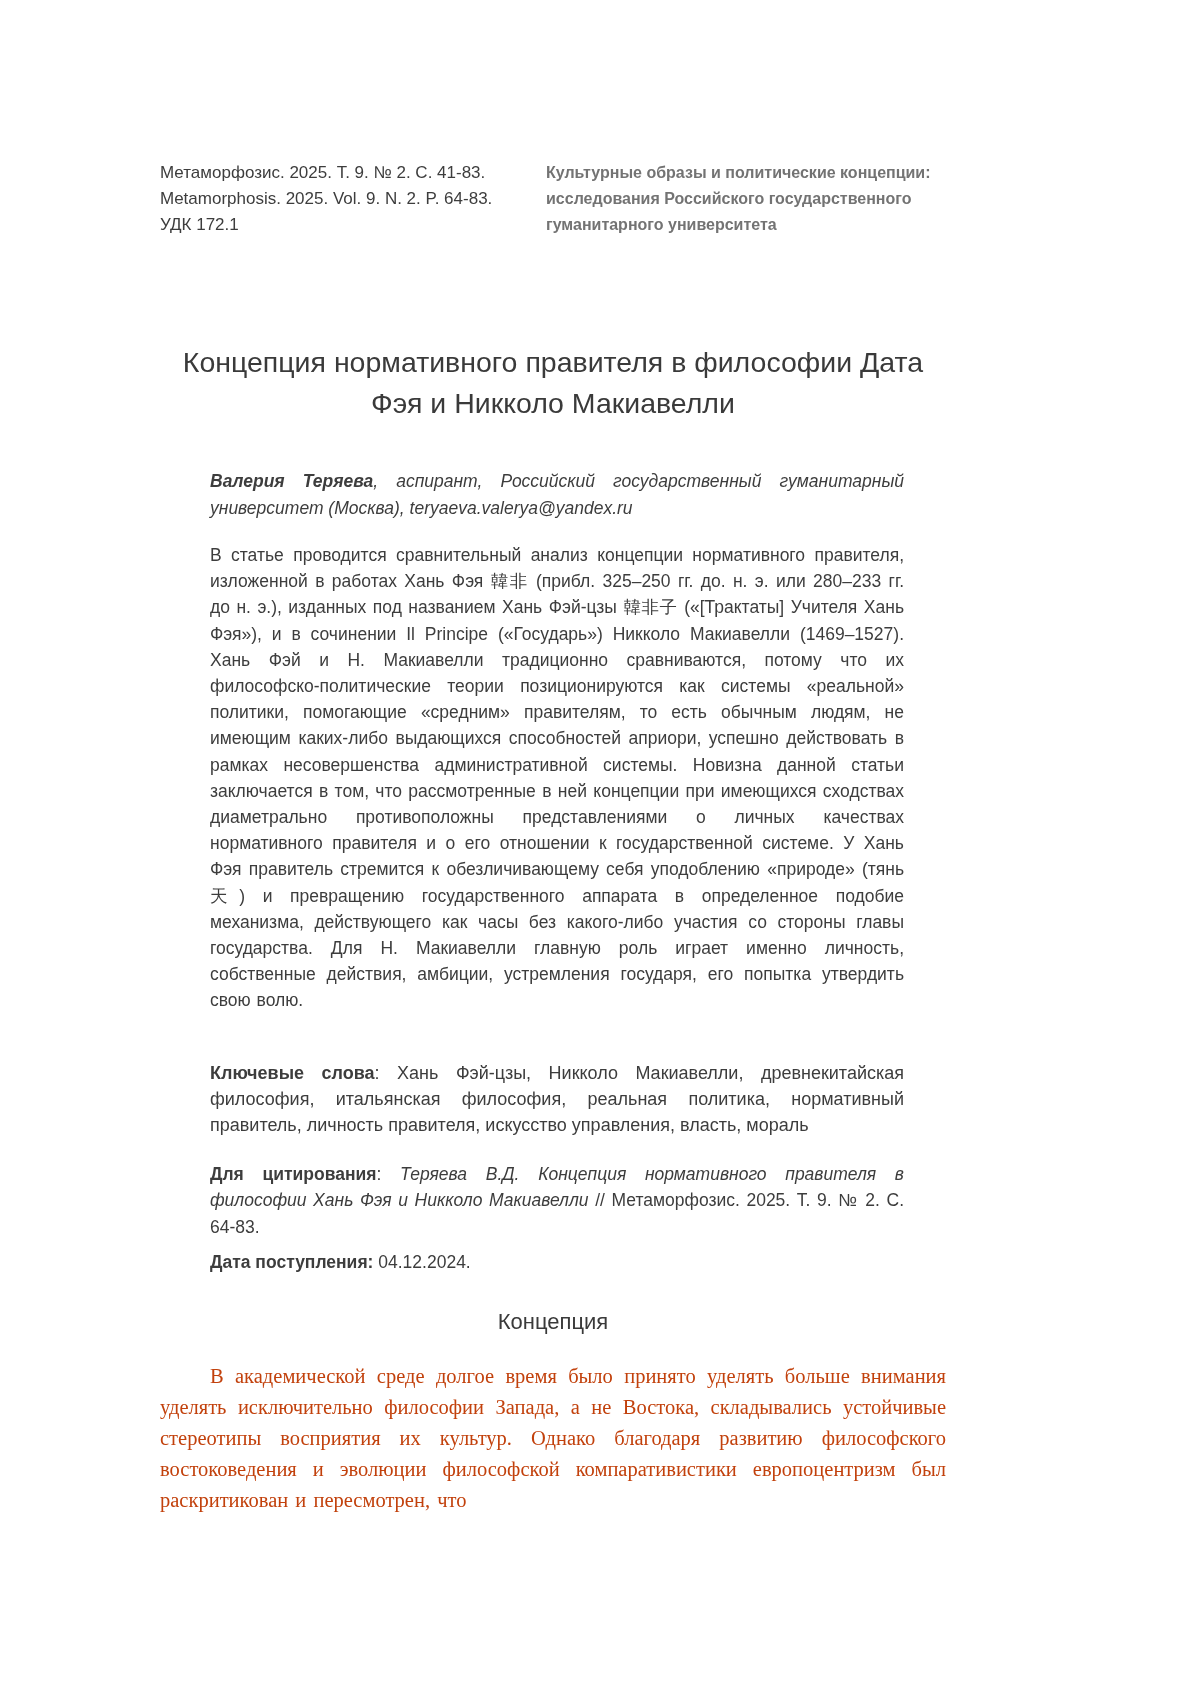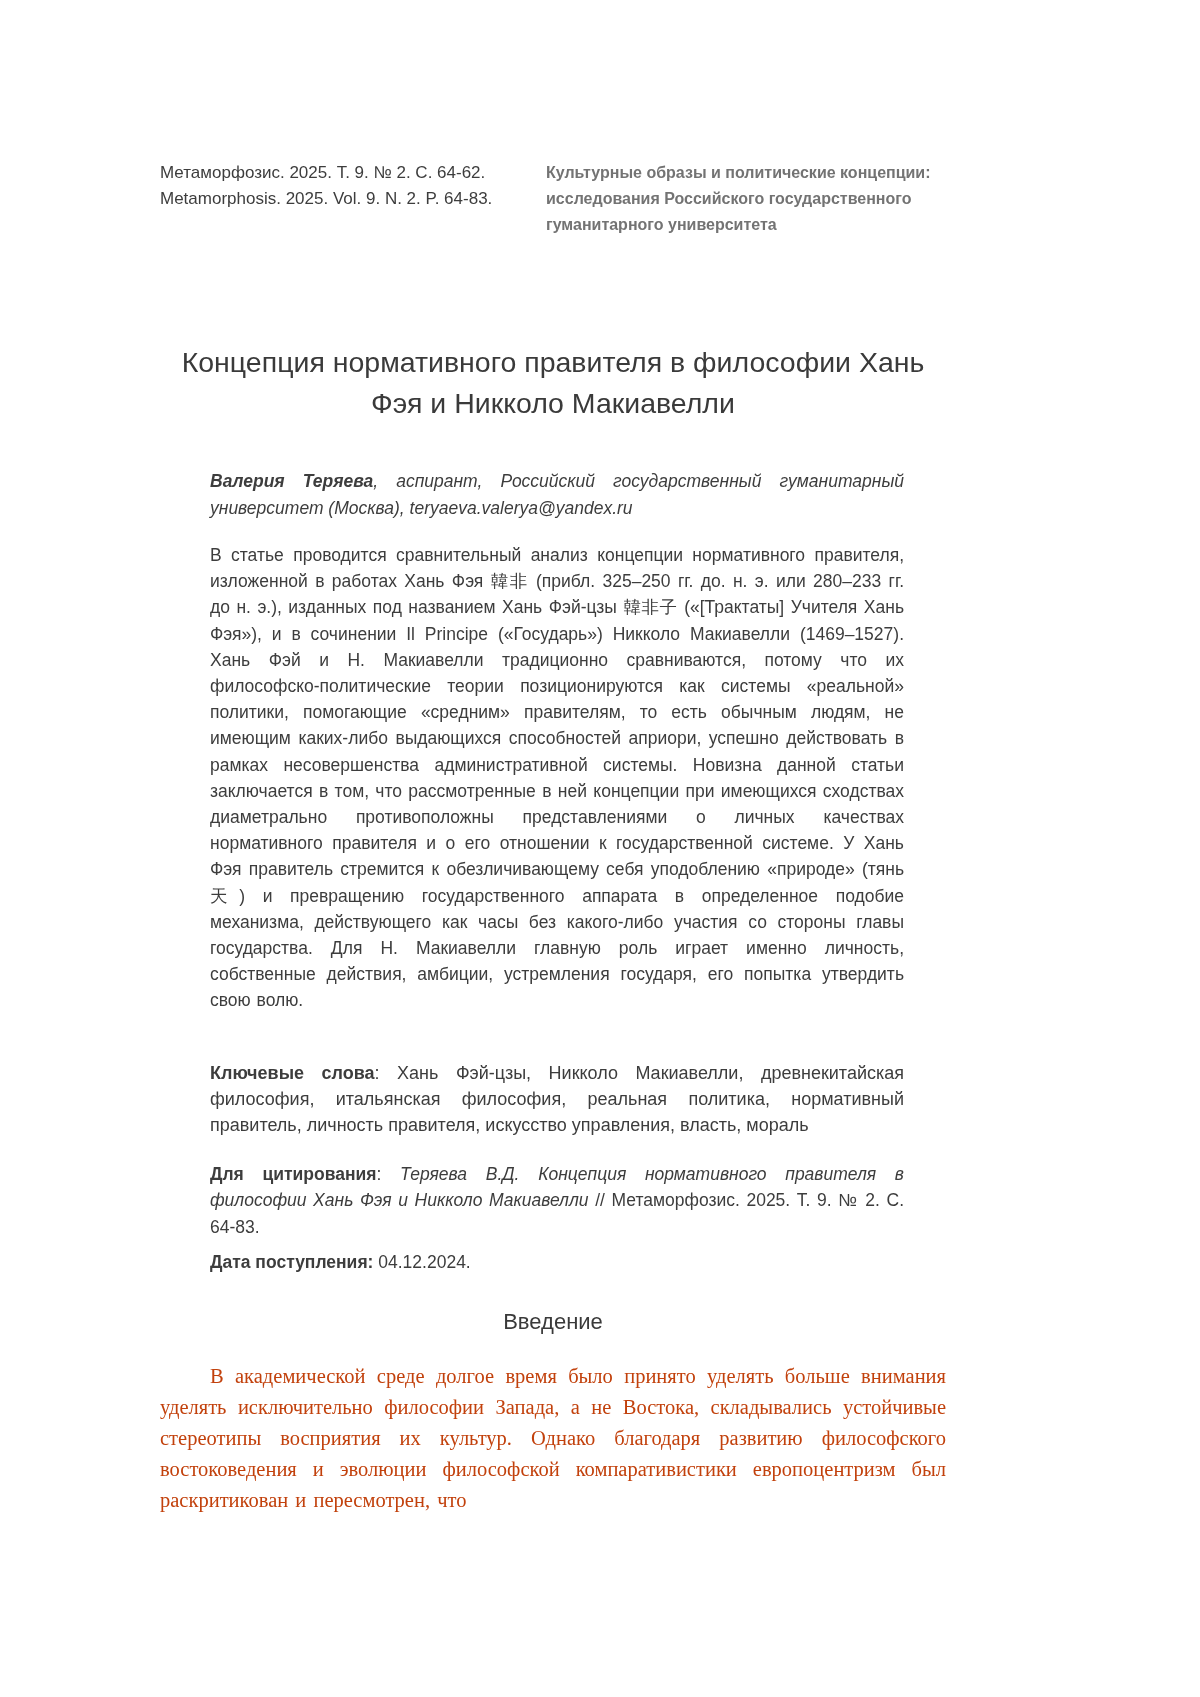--- a/index.html
+++ b/index.html
@@ -104,39 +104,40 @@
     word-spacing: 2px;
   }
 </style>
 </head>
 <body>
 
 <div class="page">
 
   <div class="header">
     <div class="header-left">
-      <div>Метаморфозис. 2025. Т. 9. № 2. С. 64-62.</div>
+      <div>Метаморфозис. 2025. Т. 9. № 2. С. 41-83.</div>
       <div>Metamorphosis. 2025. Vol. 9. N. 2. P. 64-83.</div>
+      <div>УДК 172.1</div>
     </div>
     <div class="header-right">Культурные образы и политические концепции: исследования Российского государственного гуманитарного университета</div>
   </div>
 
-  <h1 class="article-title">Концепция нормативного правителя в философии Хань Фэя и Никколо Макиавелли</h1>
+  <h1 class="article-title">Концепция нормативного правителя в философии Дата Фэя и Никколо Макиавелли</h1>
 
   <div class="meta-block">
 
     <p class="author-par"><span class="bold">Валерия Теряева</span><span>, аспирант, Российский государственный гуманитарный университет (Москва), teryaeva.valerya@yandex.ru</span></p>
 
     <p class="abstract-par">В статье проводится сравнительный анализ концепции нормативного правителя, изложенной в работах Хань Фэя 韓非 (прибл. 325–250 гг. до. н. э. или 280–233 гг. до н. э.), изданных под названием  Хань Фэй-цзы 韓非子 («[Трактаты] Учителя Хань Фэя»), и в сочинении Il Principe («Государь») Никколо Макиавелли (1469–1527). Хань Фэй и Н. Макиавелли традиционно сравниваются, потому что их философско-политические теории позиционируются как системы «реальной» политики, помогающие «средним» правителям, то есть обычным людям, не имеющим каких-либо выдающихся способностей априори, успешно действовать в рамках несовершенства административной системы. Новизна данной статьи заключается в том, что рассмотренные в ней концепции при имеющихся сходствах диаметрально противоположны представлениями о личных качествах нормативного правителя и о его отношении к государственной системе. У Хань Фэя правитель стремится к обезличивающему себя уподоблению «природе» (тянь 天) и превращению государственного аппарата в определенное подобие механизма, действующего как часы без какого-либо участия со стороны главы государства. Для Н. Макиавелли главную роль играет именно личность, собственные действия, амбиции, устремления государя, его попытка утвердить свою волю.</p>
 
     <p class="keywords-par"><span class="bold">Ключевые слова</span><span>: Хань Фэй-цзы, Никколо Макиавелли, древнекитайская философия, итальянская философия, реальная политика, нормативный правитель, личность правителя, искусство управления, власть, мораль</span></p>
 
     <p class="citation-par"><span class="bold">Для цитирования</span><span>: </span><span class="italic">Теряева В.Д. Концепция нормативного правителя в философии Хань Фэя и Никколо Макиавелли</span><span> // Метаморфозис. 2025. Т. 9. № 2. С. 64-83.</span></p>
 
     <p class="received-par"><span class="bold">Дата поступления:</span><span> 04.12.2024.</span></p>
 
   </div>
 
-  <h2 class="section-heading">Введение</h2>
+  <h2 class="section-heading">Концепция</h2>
 
   <p class="body-par">В академической среде долгое время было принято уделять больше внимания уделять исключительно философии Запада, а не Востока, складывались устойчивые стереотипы восприятия их культур. Однако благодаря развитию философского востоковедения и эволюции философской компаративистики европоцентризм был раскритикован и пересмотрен, что</p>
 
 </div>
 
 </body></html>

